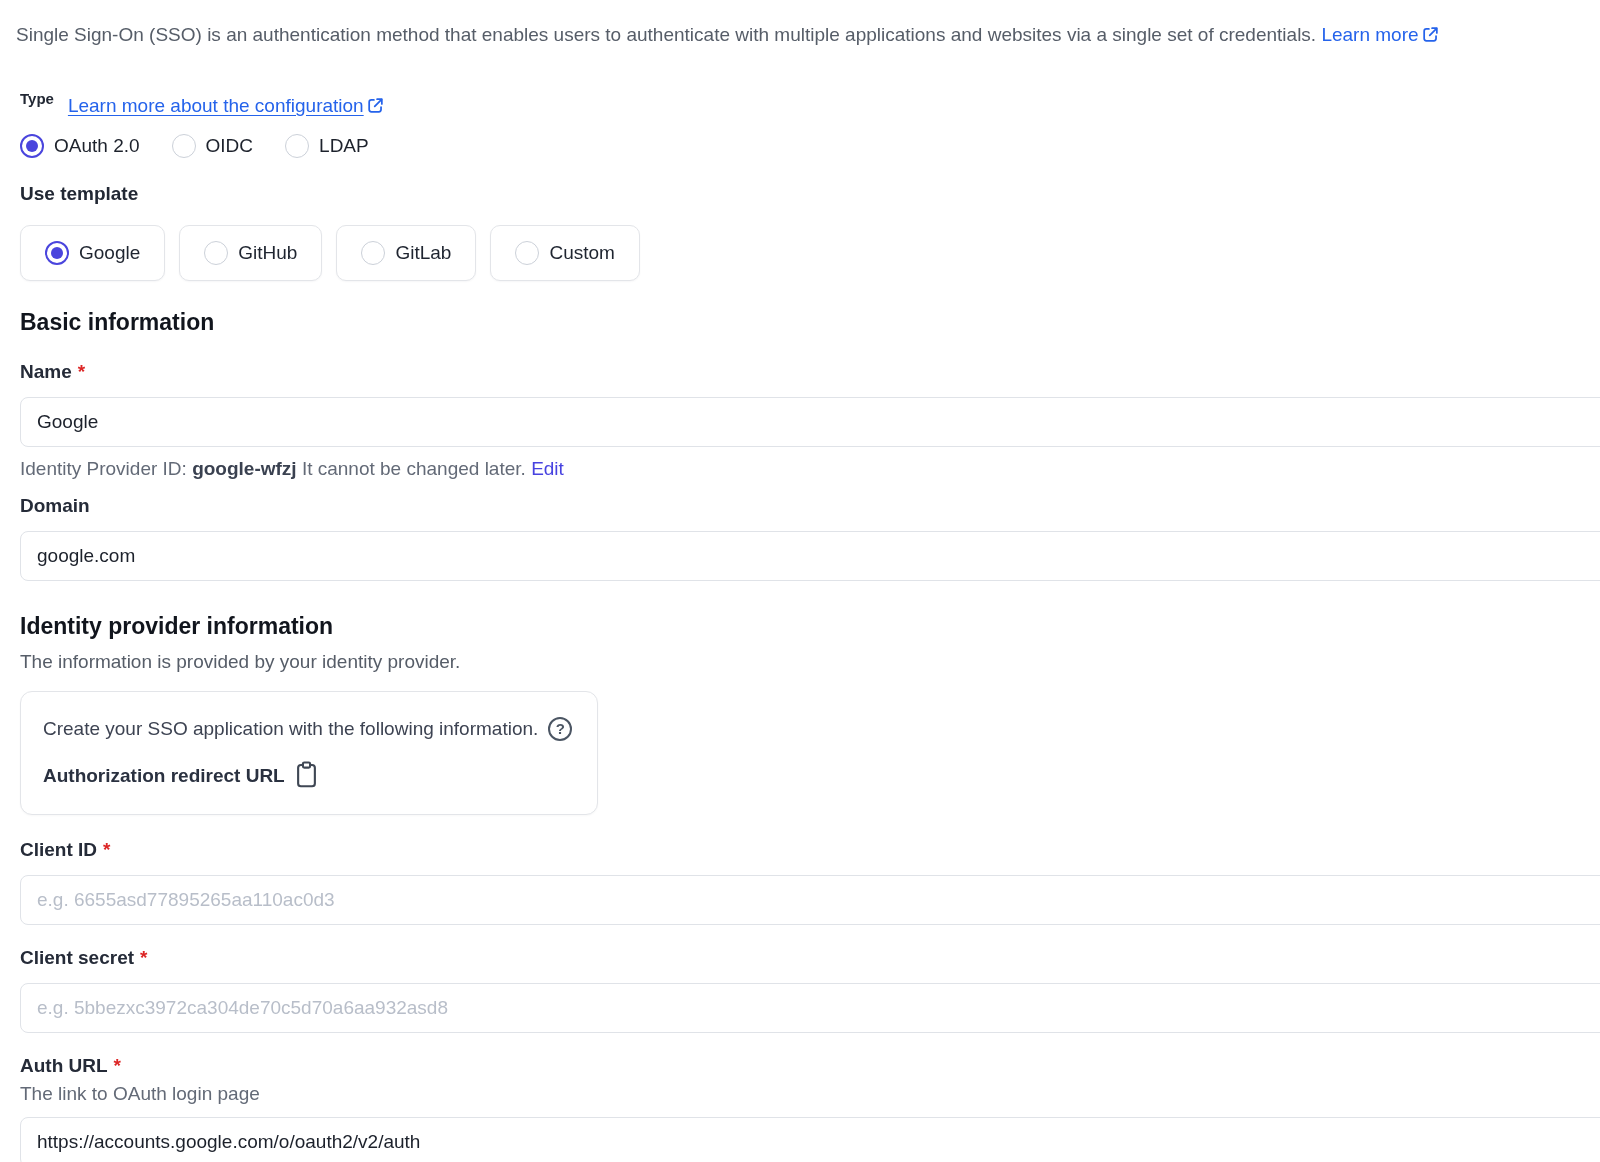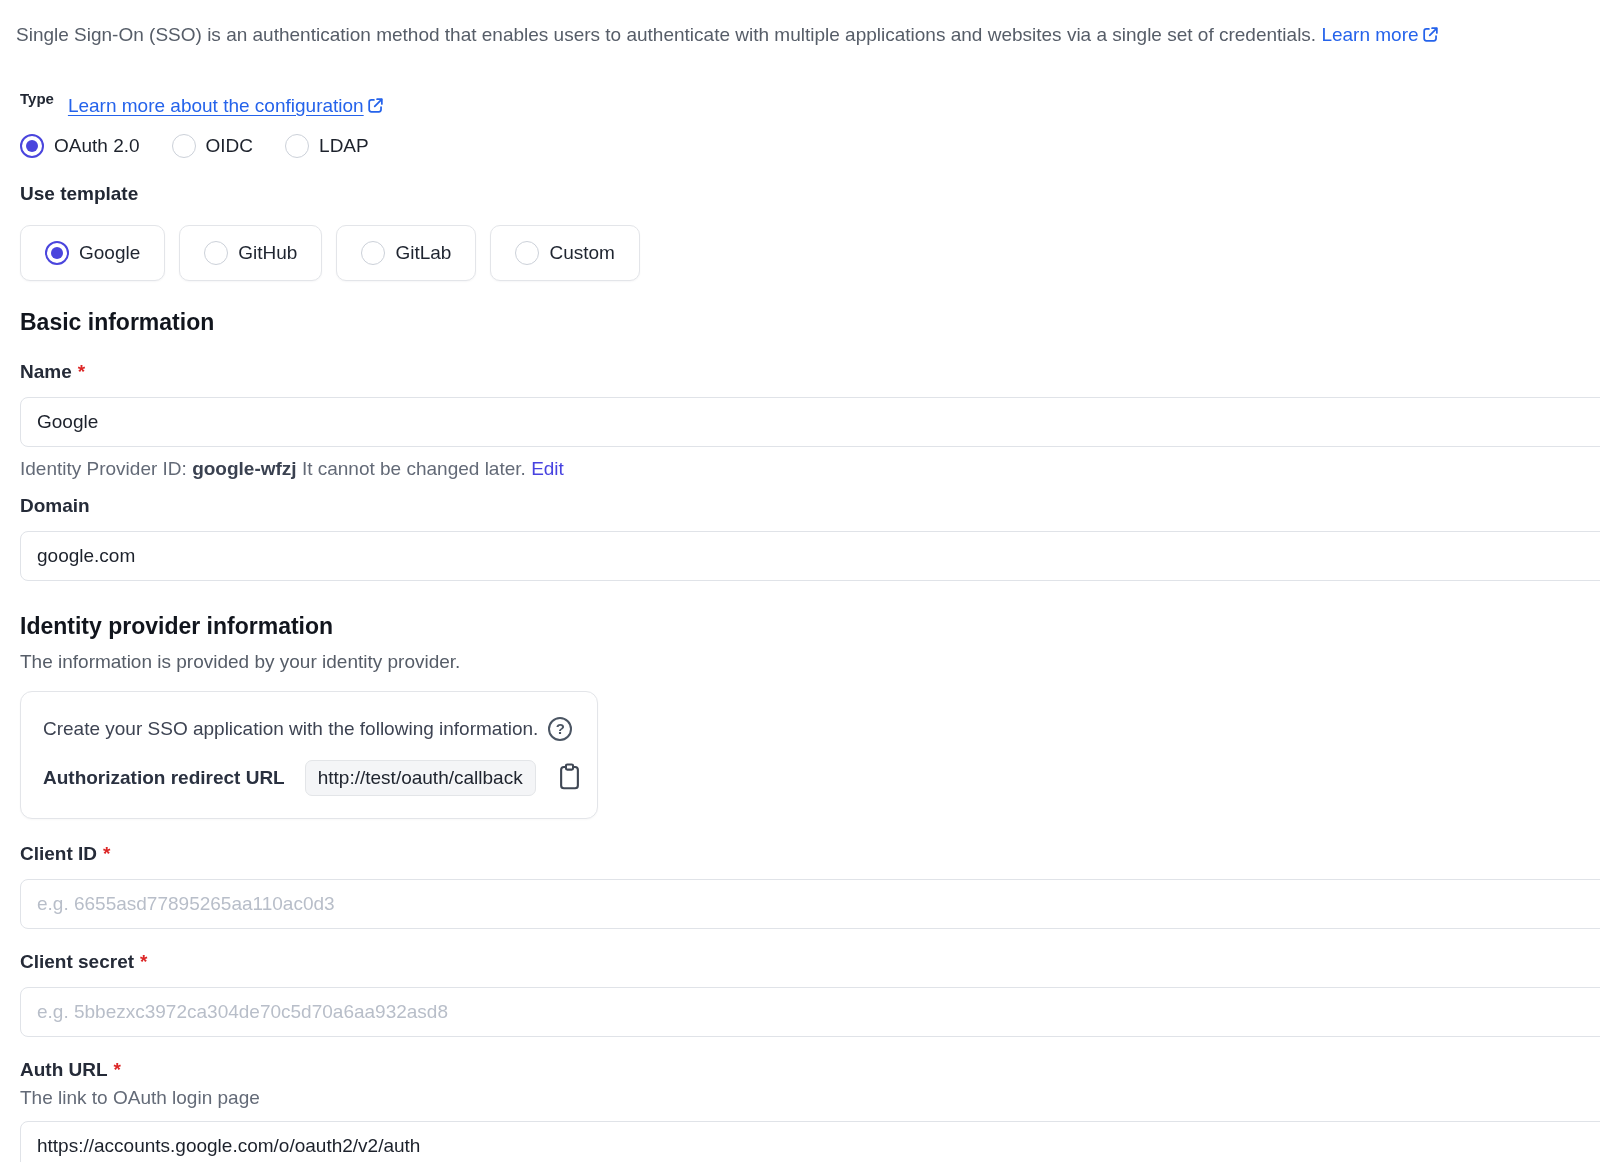--- a/index.html
+++ b/index.html
@@ -76,21 +76,21 @@
     padding:24px 22px 22px 22px; margin-bottom:22px;
     box-shadow:0 1px 2px rgba(16,24,40,0.03);
   }
   .info-card .line1 { display:flex; align-items:center; gap:10px;
     color:#3d4352; font-size:19px; line-height:26px; margin-bottom:18px; }
   .help-icon {
     width:24px; height:24px; border-radius:50%; border:2px solid #4b5563;
     color:#4b5563; font-size:15px; font-weight:700;
     display:inline-flex; align-items:center; justify-content:center; flex:0 0 auto; cursor:pointer;
   }
-  .redirect-row { display:flex; align-items:center; gap:20px; }
+  .redirect-row { display:flex; align-items:center; gap:8px; }
   .redirect-label { font-weight:700; color:#2a3140; font-size:19px; white-space:nowrap; }
   .code-box {
     background:#f4f5f7; border:1px solid #e3e5e8; border-radius:7px;
     padding:6px 12px; font-size:19px; color:#20252f; white-space:nowrap;
   }
   .copy-btn { background:none; border:none; cursor:pointer; color:#3f4754; display:flex; padding:0; }
 
   .auth-help { color:#636a77; font-size:19px; line-height:26px; margin:2px 0 10px 0; }
 </style>
 </head>
@@ -178,21 +178,20 @@
   <h2 class="section">Identity provider information</h2>
   <div class="idp-sub">The information is provided by your identity provider.</div>
 
   <div class="info-card">
     <div class="line1">
       <span>Create your SSO application with the following information.</span>
       <span class="help-icon">?</span>
     </div>
     <div class="redirect-row">
       <span class="redirect-label">Authorization redirect URL</span>
-      <span class="code-box">http://test/oauth/callback</span>
       <button class="copy-btn">
           <span><svg width="27" height="29" viewBox="0 0 24 26" fill="none" stroke="currentColor" stroke-width="1.9" stroke-linecap="round" stroke-linejoin="round">
               <rect x="4.5" y="4.5" width="15" height="19" rx="2.5"></rect>
               <rect x="8.8" y="2.2" width="6.4" height="4.6" rx="1.2" fill="#ffffff"></rect>
             </svg></span>
         </button>
     </div>
   </div>
 
   <div class="field-label">

